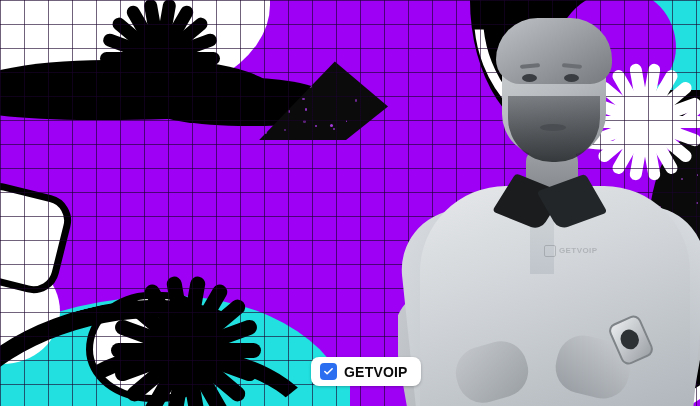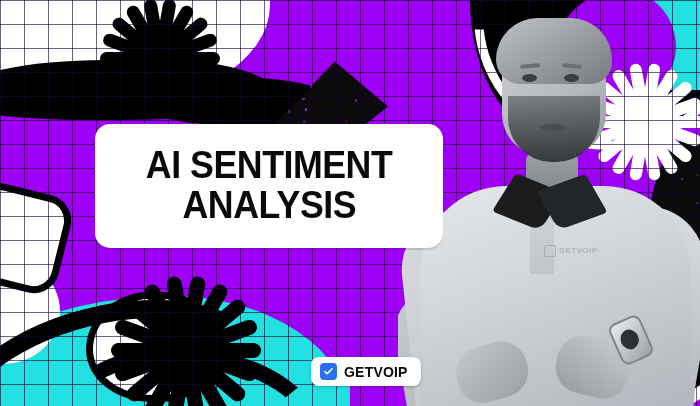--- a/index.html
+++ b/index.html
@@ -440,24 +440,20 @@
     <div class="p-handR"></div>
     <div class="p-watch">
       <div class="p-watchface"></div>
     </div>
     <div class="p-logo">
       <span class="pl-box"></span>
       <span class="pl-txt">GETVOIP</span>
     </div>
   </div>
 
-  <div class="title-card">
-    <div class="title-line l1">AI SENTIMENT</div>
-    <div class="title-line l2">ANALYSIS</div>
-  </div>
 
   <div class="badge">
     <span class="badge-ico">
       <svg width="11" height="11" viewBox="0 0 24 24" aria-hidden="true">
         <path d="M20 6L9 17l-5-5" fill="none" stroke="#FFFFFF" stroke-width="3.4" stroke-linecap="round" stroke-linejoin="round"></path>
       </svg>
     </span>
     <span class="badge-txt">GETVOIP</span>
   </div>
 

